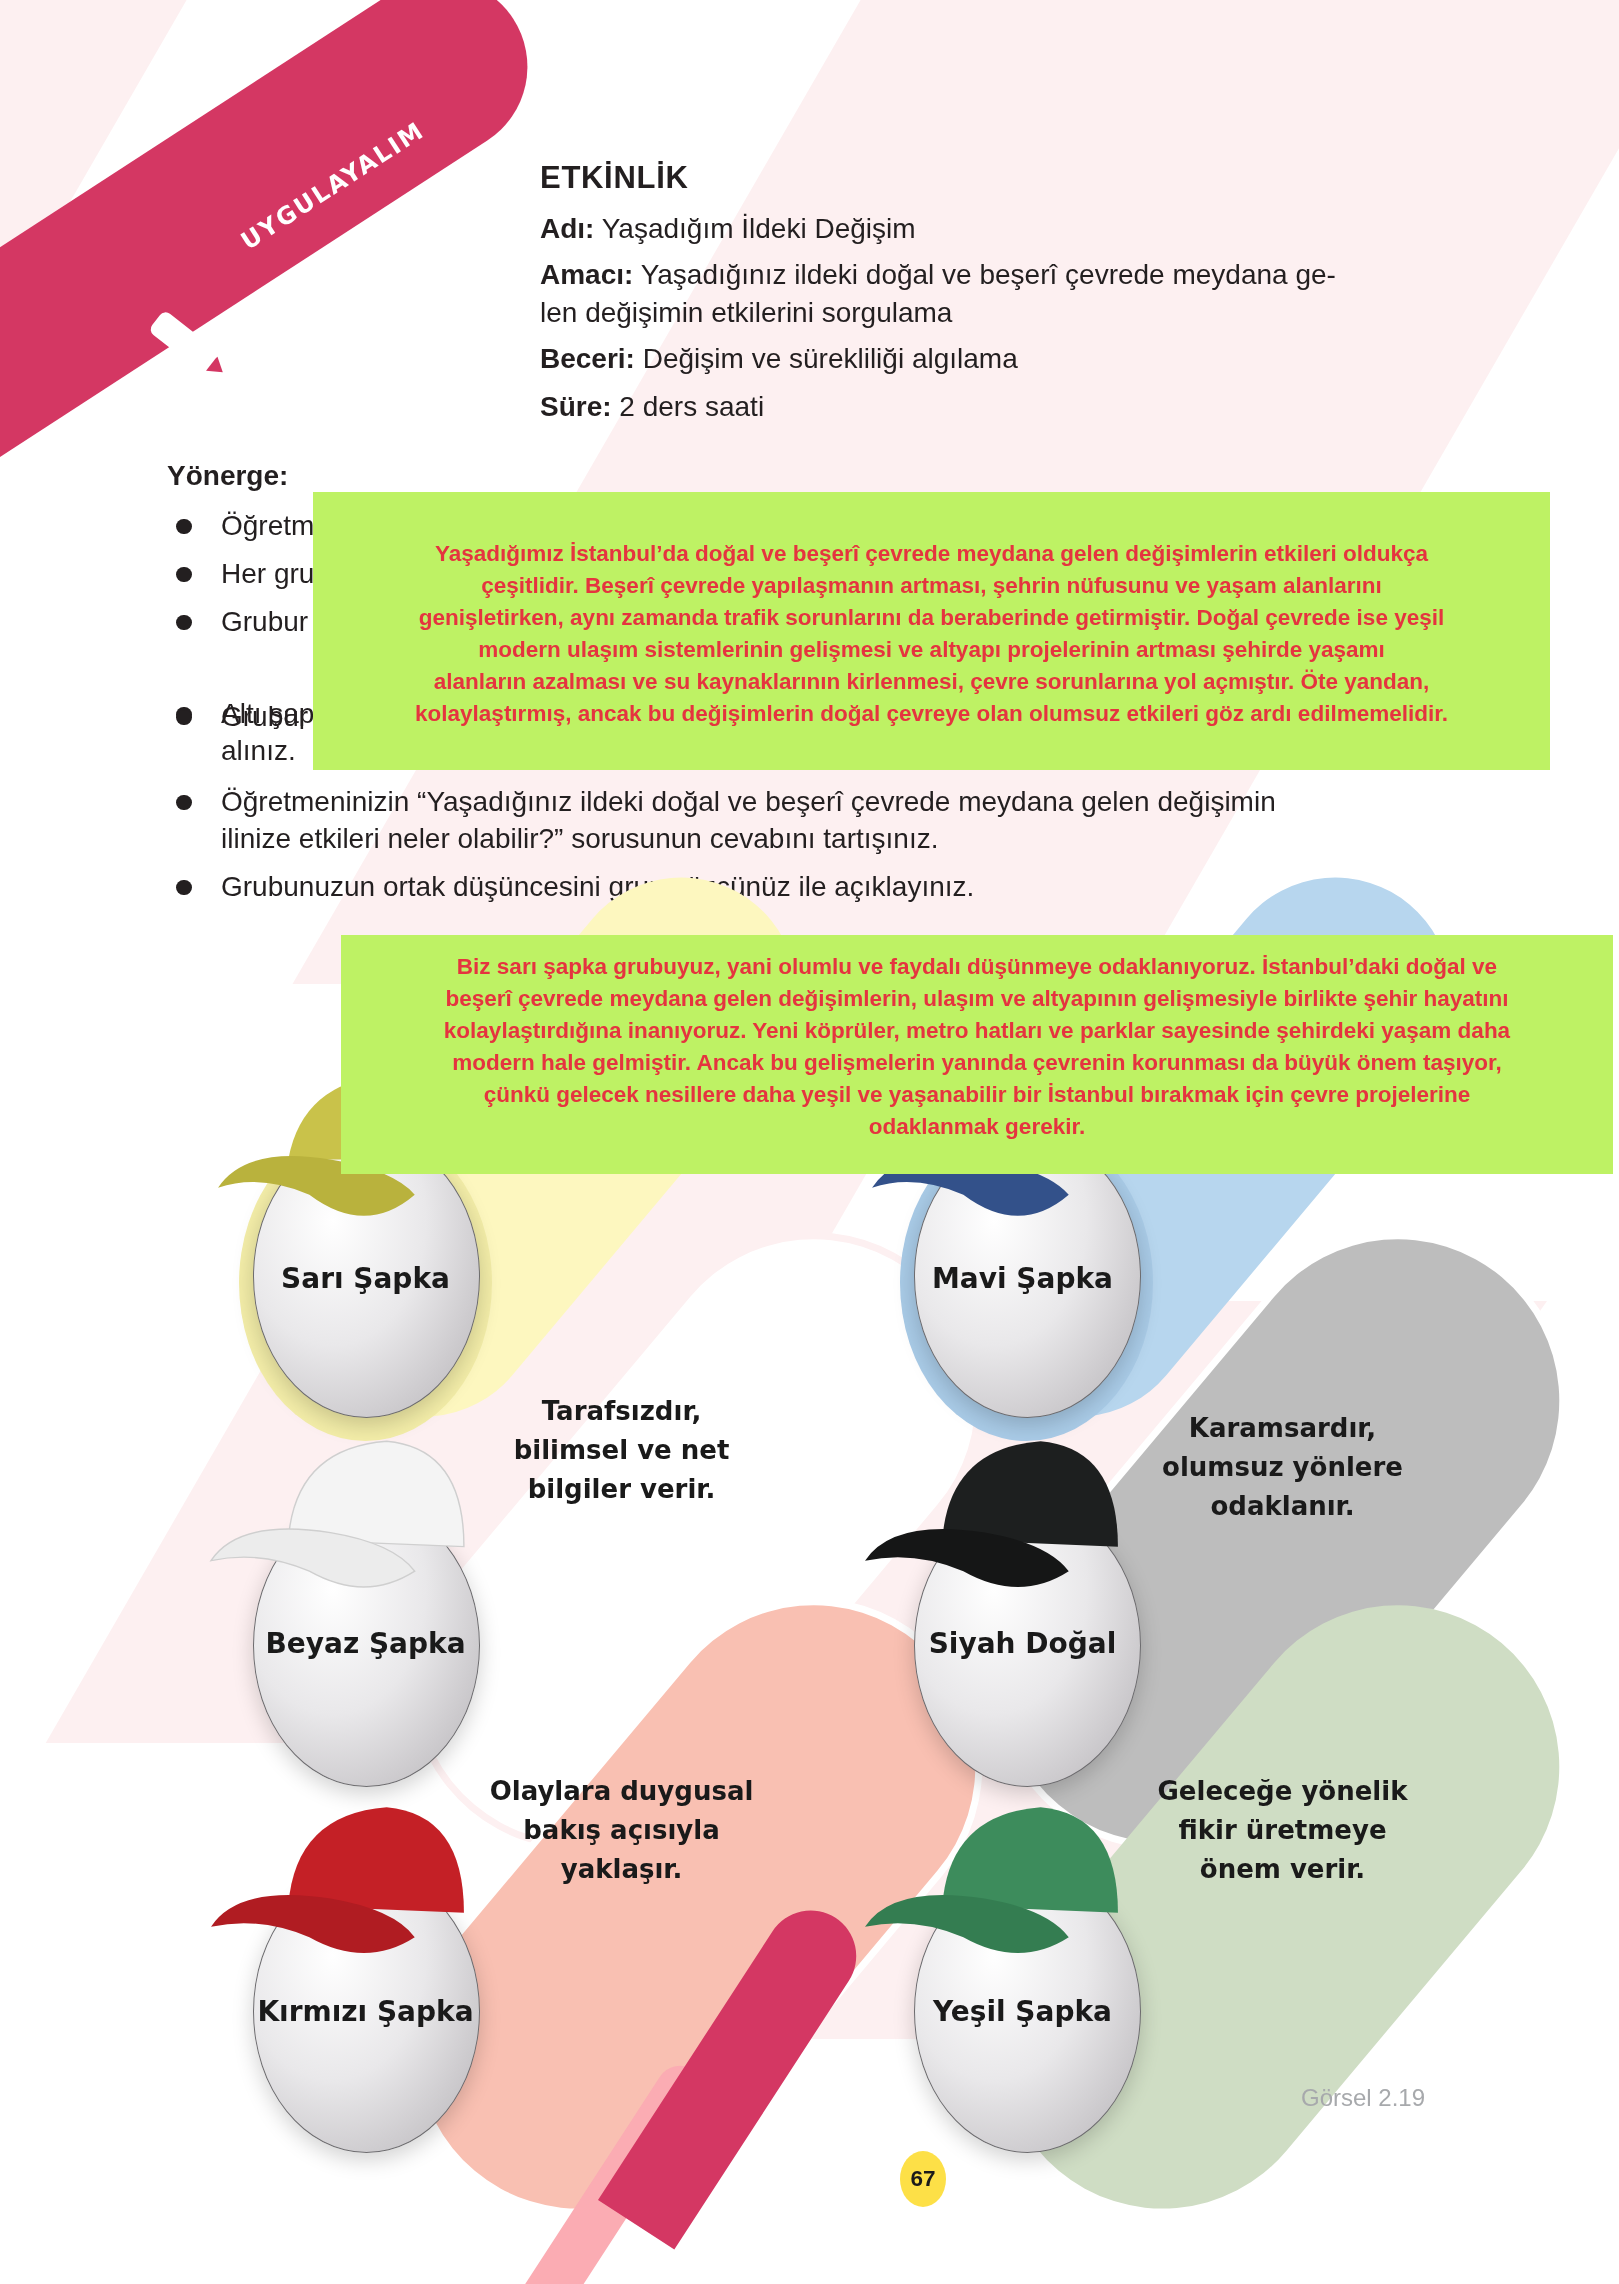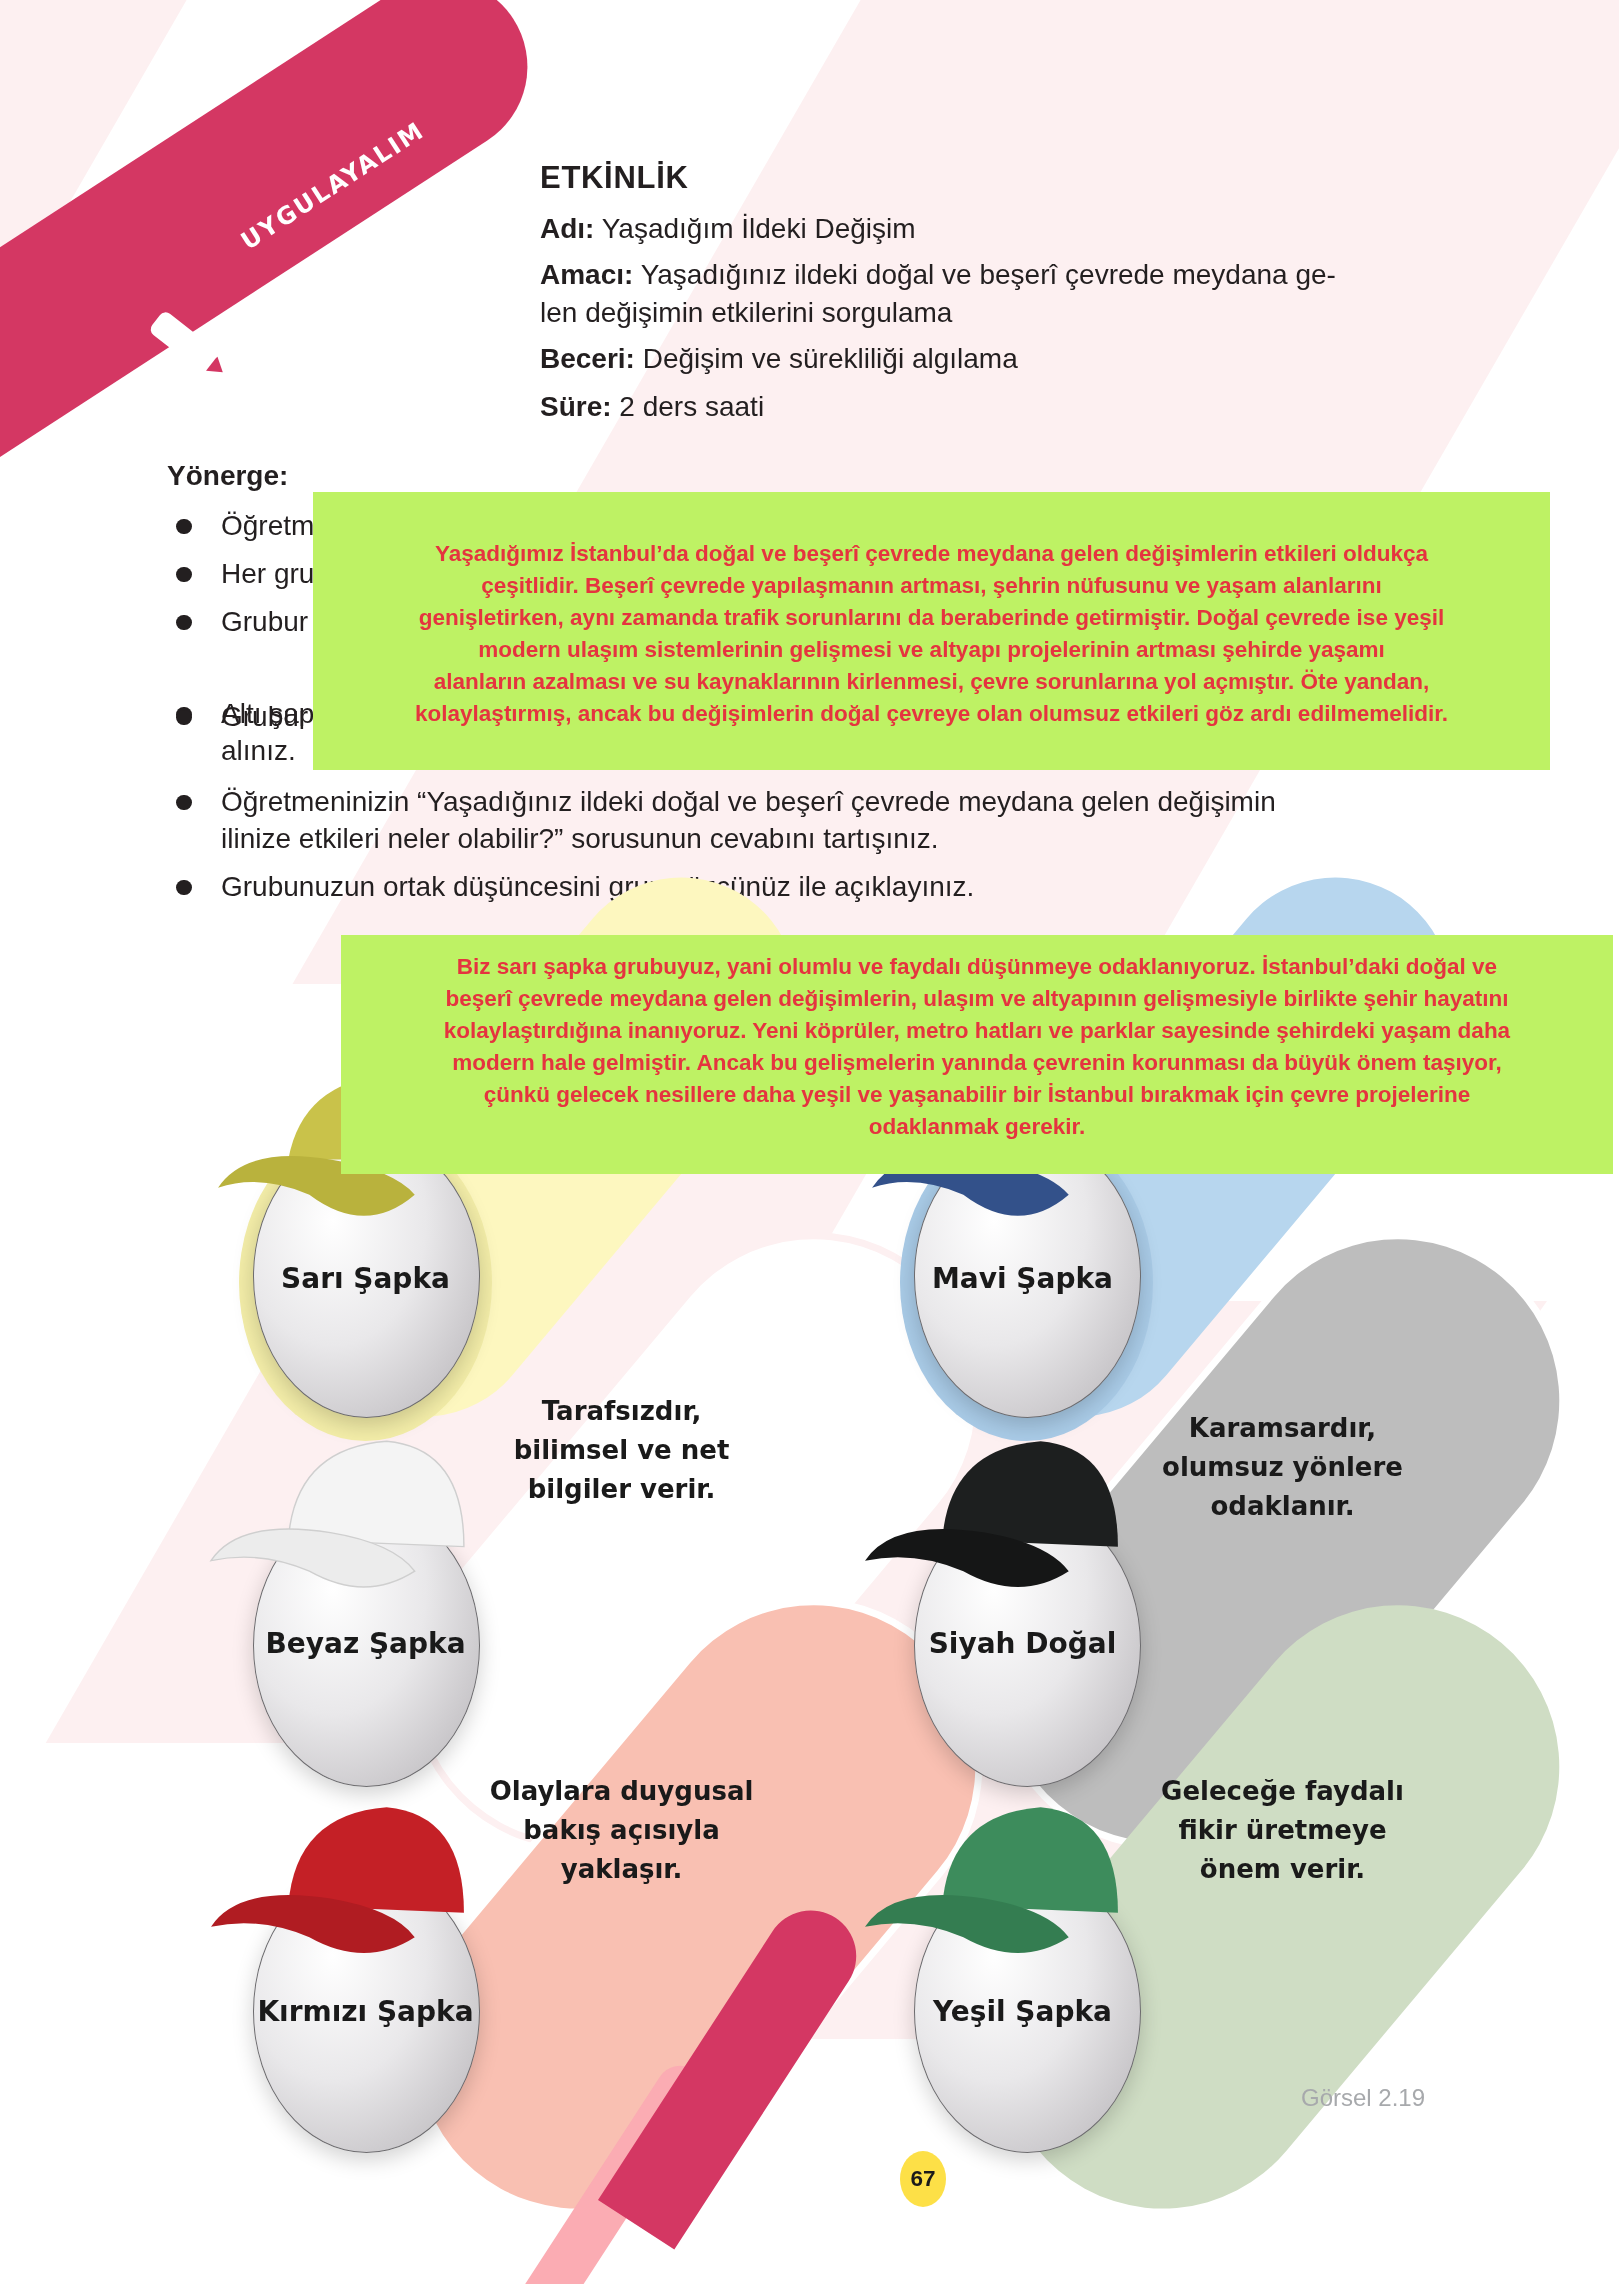--- a/index.html
+++ b/index.html
@@ -190,21 +190,21 @@
   <div>yaklaşır.</div>
 </div>
 
 <div class="egg" style="left:914px;top:1870px;"></div>
 <svg class="hat" style="left:858px;top:1786px;" viewBox="0 0 400 260">
   <path d="M120 170 Q130 40 260 30 Q370 40 370 180 Z" fill="#3d8c5c"></path>
   <path d="M10 200 Q50 140 180 160 Q270 175 300 215 Q230 260 150 215 Q80 185 10 200 Z" fill="#347d51"></path>
 </svg>
 <div class="hat-label" style="left:882px;top:1995px;">Yeşil Şapka</div>
 <div class="hat-desc" style="left:1128px;top:1772px;">
-  <div>Geleceğe faydalı</div>
+  <div>Geleceğe yönelik</div>
   <div>fikir üretmeye</div>
   <div>önem verir.</div>
 </div>
 
 <div class="abs caption">Görsel 2.19</div>
 <div class="page-band-light"></div>
 <div class="page-band"></div>
 <div class="page-num">67</div>
 
 

